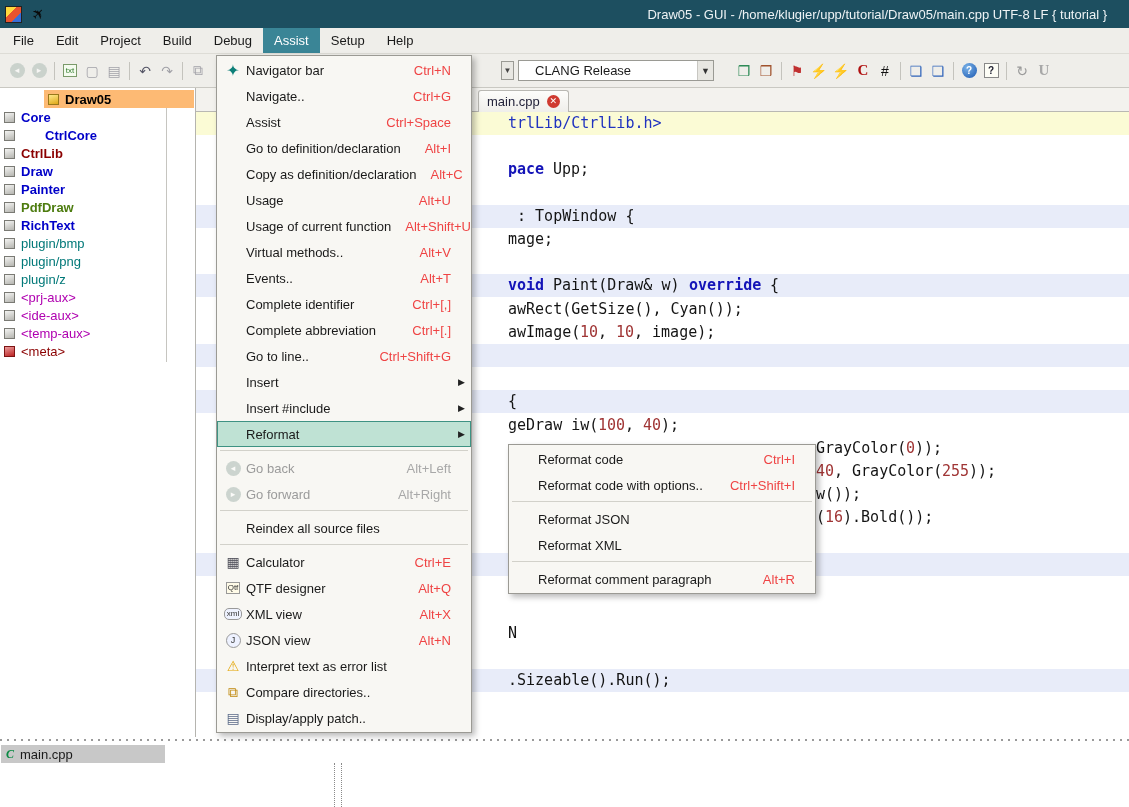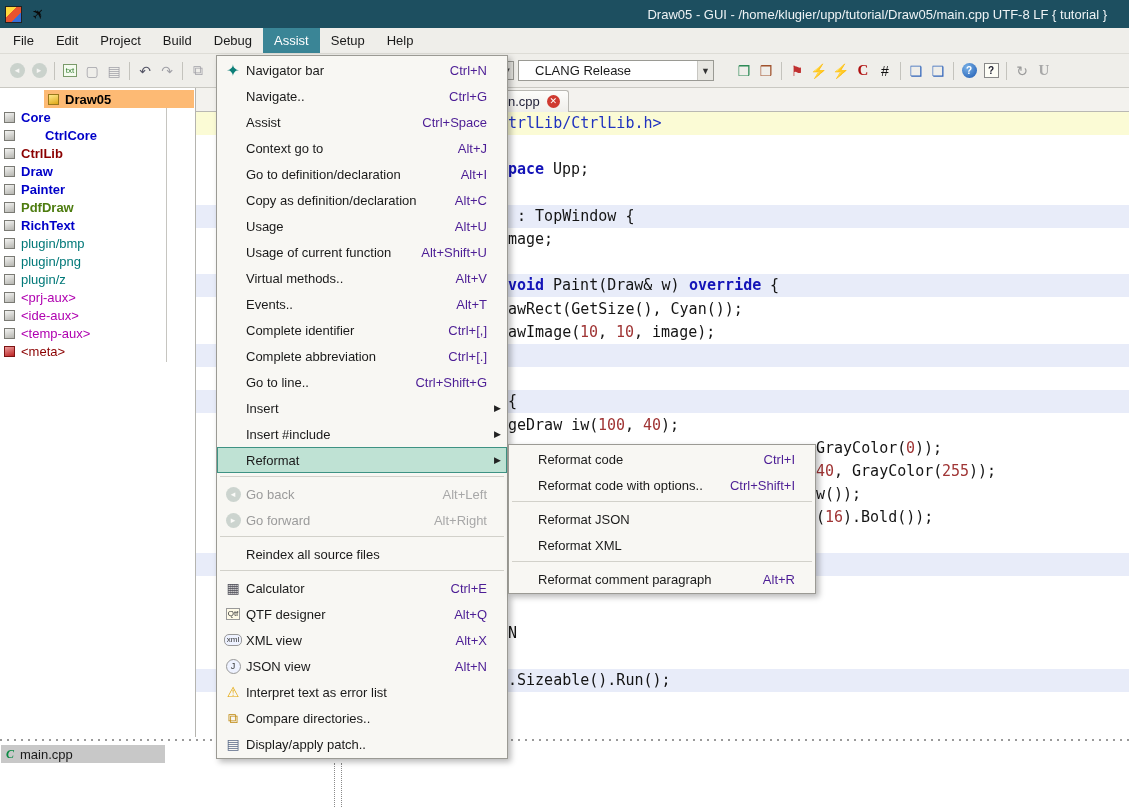--- a/index.html
+++ b/index.html
@@ -60,28 +60,28 @@
   .frag.b{font-weight:bold;}
 
   
   .h-splitter{position:absolute;left:0;right:0;top:738px;height:4px;background:repeating-linear-gradient(90deg,#9a9a9a 0 2px,transparent 2px 7px);background-size:7px 2px;background-repeat:repeat-x;background-position:0 1px;z-index:2;}
   .v-splitter{position:absolute;left:334px;top:763px;width:8px;height:44px;border-left:1px dotted #8a8a8a;border-right:1px dotted #8a8a8a;z-index:2;}
   .file-row{position:absolute;left:1px;top:745px;width:164px;height:18px;background:#c8c8c8;display:flex;align-items:center;z-index:2;}
   .cpp-ic{width:14px;text-align:center;font-family:"Liberation Serif",serif;font-weight:bold;font-style:italic;color:#0b8a44;font-size:12px;margin:0 3px 0 2px;flex:none;}
 
   
   .popup{position:absolute;background:#f8f7f3;border:1px solid #9b9a94;box-shadow:3px 3px 6px rgba(0,0,0,.28);padding:1px 0;}
-  #assist-menu{left:216px;top:55px;width:292px;z-index:30;}
+  #assist-menu{left:216px;top:55px;width:256px;z-index:30;}
   #reformat-menu{left:508px;top:444px;width:308px;z-index:31;}
   .am-item{height:26px;display:flex;align-items:center;padding:0 6px 0 5px;position:relative;}
   .am-item.sep{margin-top:8px;}
   .am-item.sep::before{content:"";position:absolute;top:-5px;left:3px;right:3px;border-top:1px solid #d2d1ca;}
   .am-ic{width:22px;flex:none;display:flex;align-items:center;justify-content:center;}
   .am-label{padding-left:2px;white-space:nowrap;}
-  .am-sc{margin-left:auto;color:#4c1d95;padding-right:4px;padding-left:14px;white-space:nowrap;}
+  .am-sc{margin-left:auto;color:#ef4444;padding-right:4px;padding-left:14px;white-space:nowrap;}
   .am-arrow{width:10px;flex:none;color:#222;font-size:9px;visibility:hidden;text-align:right;}
   .am-arrow.show{visibility:visible;}
   .am-item.sel{background:#bfe2d4;box-shadow:inset 0 0 0 1px #3e9283;}
   .am-item.dis .am-label{color:#9b9b9b;}
   .am-item.dis .am-sc{color:#a8a8a8;}
   .am-item.dis .am-ic{opacity:.55;}
 
   
   .ic-navigator-icon::before{content:"✦";color:#0d7f78;font-size:16px;}
   .ic-back-icon::before,.ic-forward-icon::before{display:inline-block;width:15px;height:15px;border-radius:50%;background:#a9b9b2;color:#fff;font-size:9px;line-height:15px;text-align:center;}
@@ -449,26 +449,20 @@
         <span class="am-arrow">▶</span>
       </div>
 
       <div class="am-item">
         <span class="am-ic"></span>
         <span class="am-label">Assist</span>
         <span class="am-sc">Ctrl+Space</span>
         <span class="am-arrow">▶</span>
       </div>
 
-      <div class="am-item">
-        <span class="am-ic"></span>
-        <span class="am-label">Context go to</span>
-        <span class="am-sc">Alt+J</span>
-        <span class="am-arrow">▶</span>
-      </div>
 
       <div class="am-item">
         <span class="am-ic"></span>
         <span class="am-label">Go to definition/declaration</span>
         <span class="am-sc">Alt+I</span>
         <span class="am-arrow">▶</span>
       </div>
 
       <div class="am-item">
         <span class="am-ic"></span>

